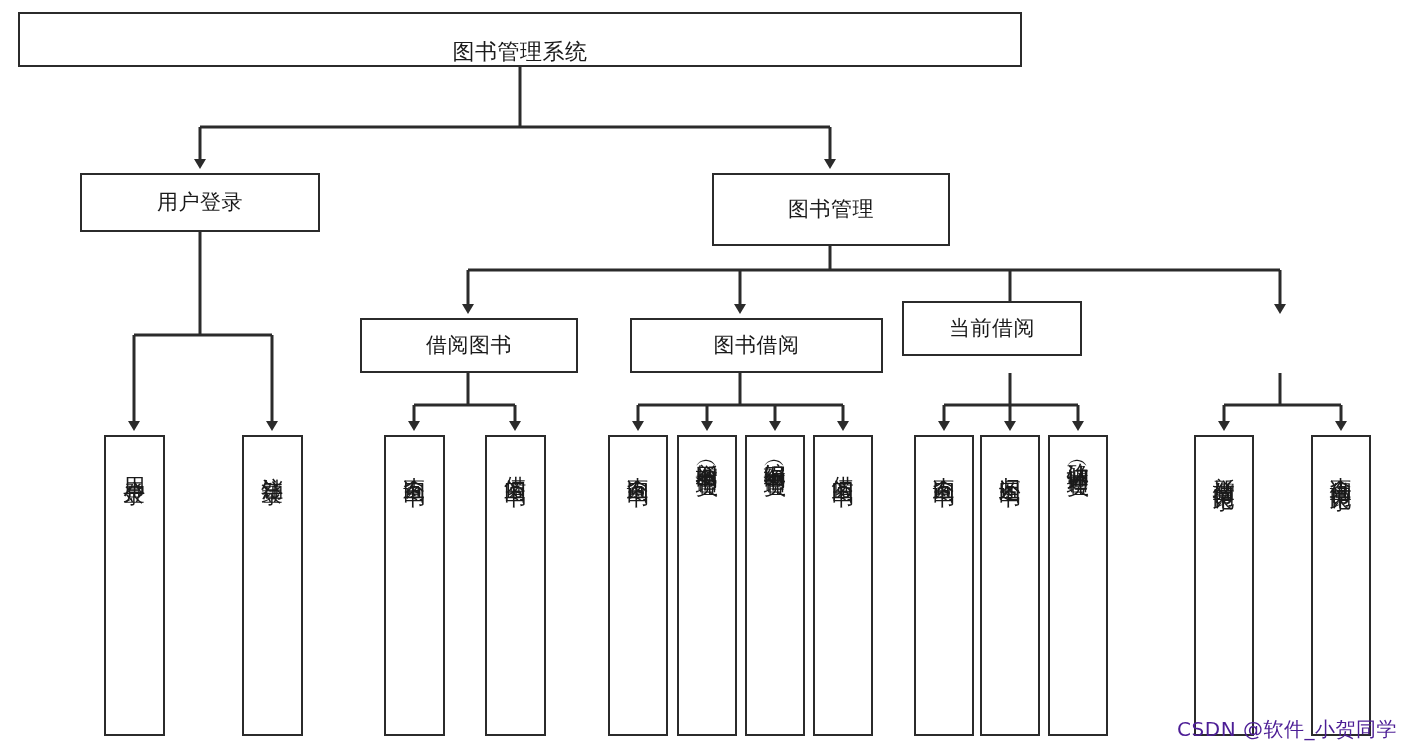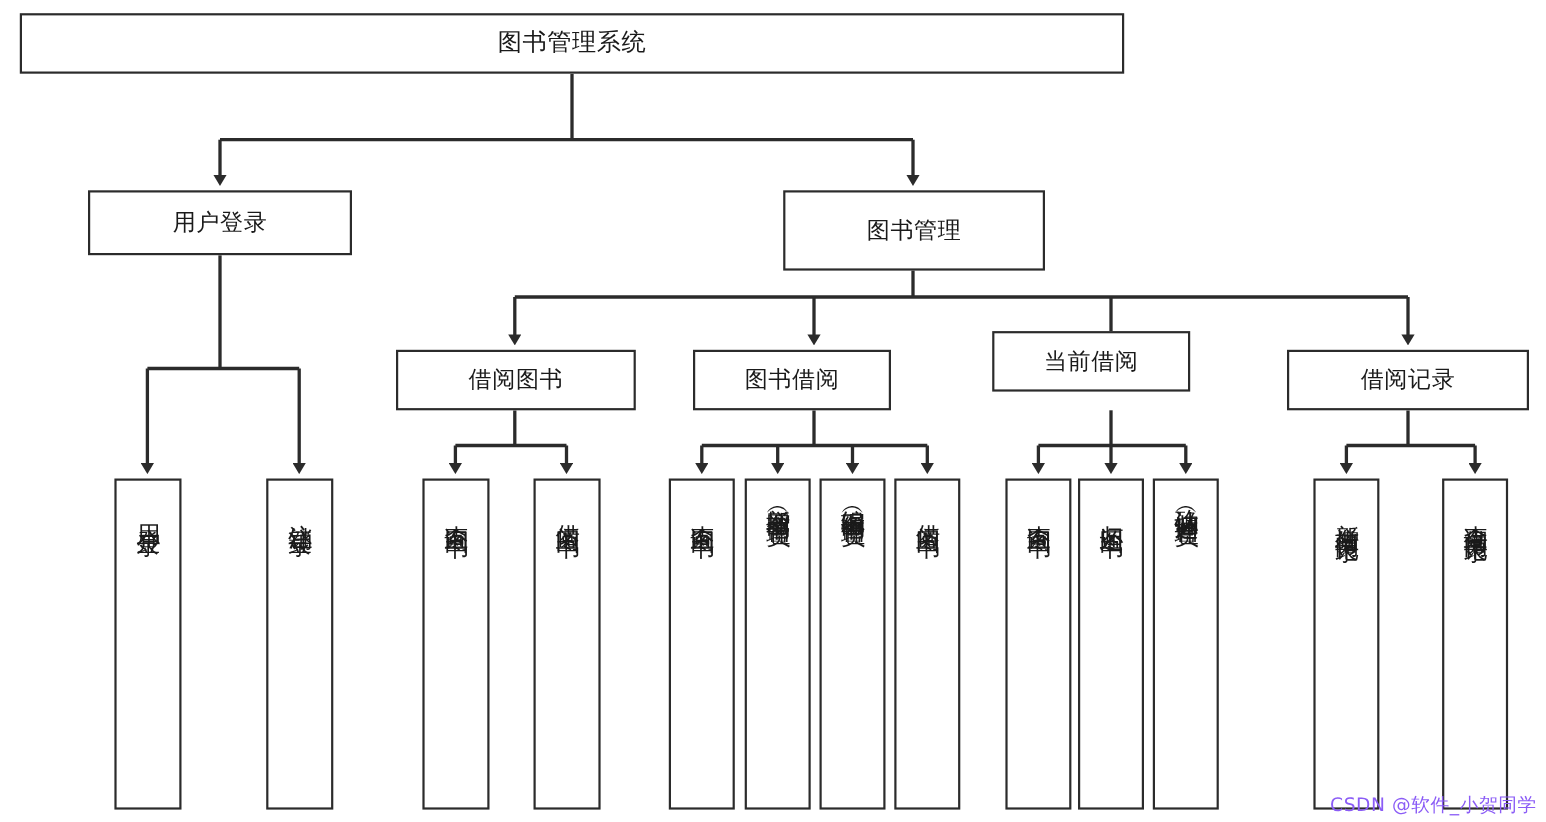--- a/index.html
+++ b/index.html
@@ -63,22 +63,22 @@
     letter-spacing: 3px;
     white-space: nowrap;
   }
   .node.v.tall .lbl {
     letter-spacing: 2px;
   }
   .watermark {
     position: absolute;
     right: 8px;
     bottom: 4px;
-    font-size: 17px;
-    color: #8b5cf6;
+    font-size: 20px;
+    color: #4c1d95;
     white-space: nowrap;
     letter-spacing: 0.5px;
   }
 </style>
 </head>
 <body>
 
 <div id="canvas">
 
   <svg class="edges" viewBox="0 0 1405 747" xmlns="http://www.w3.org/2000/svg">
@@ -124,43 +124,40 @@
       <path d="M 1010 405 L 1010 422" marker-end="url(#arrow)"></path>
       <path d="M 1078 405 L 1078 422" marker-end="url(#arrow)"></path>
 
       <path d="M 1280 373 L 1280 405"></path>
       <path d="M 1224 405 L 1341 405"></path>
       <path d="M 1224 405 L 1224 422" marker-end="url(#arrow)"></path>
       <path d="M 1341 405 L 1341 422" marker-end="url(#arrow)"></path>
     </g>
   </svg>
 
-  <div class="node h root" style="left:18px; top:12px; width:1004px; height:55px;">
+  <div class="node h root" style="left:18px; top:12px; width:1004px; height:55px;align-items:flex-end;">
     <span class="lbl">图书管理系统</span>
   </div>
 
   <div class="node h" style="left:80px; top:173px; width:240px; height:59px;">
     <span class="lbl">用户登录</span>
   </div>
   <div class="node h" style="left:712px; top:173px; width:238px; height:73px;">
     <span class="lbl">图书管理</span>
   </div>
 
   <div class="node h" style="left:360px; top:318px; width:218px; height:55px;">
     <span class="lbl">借阅图书</span>
   </div>
-  <div class="node h" style="left:630px; top:318px; width:180px; height:55px;">
+  <div class="node h" style="left:630px; top:318px; width:253px; height:55px;">
     <span class="lbl">图书借阅</span>
   </div>
   <div class="node h" style="left:902px; top:301px; width:180px; height:55px;">
     <span class="lbl">当前借阅</span>
   </div>
-  <div class="node h" style="left:1170px; top:318px; width:220px; height:55px;">
-    <span class="lbl">借阅记录</span>
-  </div>
 
   <div class="node v" style="left:104px; top:435px; width:61px; height:301px;">
     <span class="lbl">用户登录</span>
   </div>
   <div class="node v" style="left:242px; top:435px; width:61px; height:301px;">
     <span class="lbl">注销登录</span>
   </div>
 
   <div class="node v" style="left:384px; top:435px; width:61px; height:301px;">
     <span class="lbl">查询图书</span>

